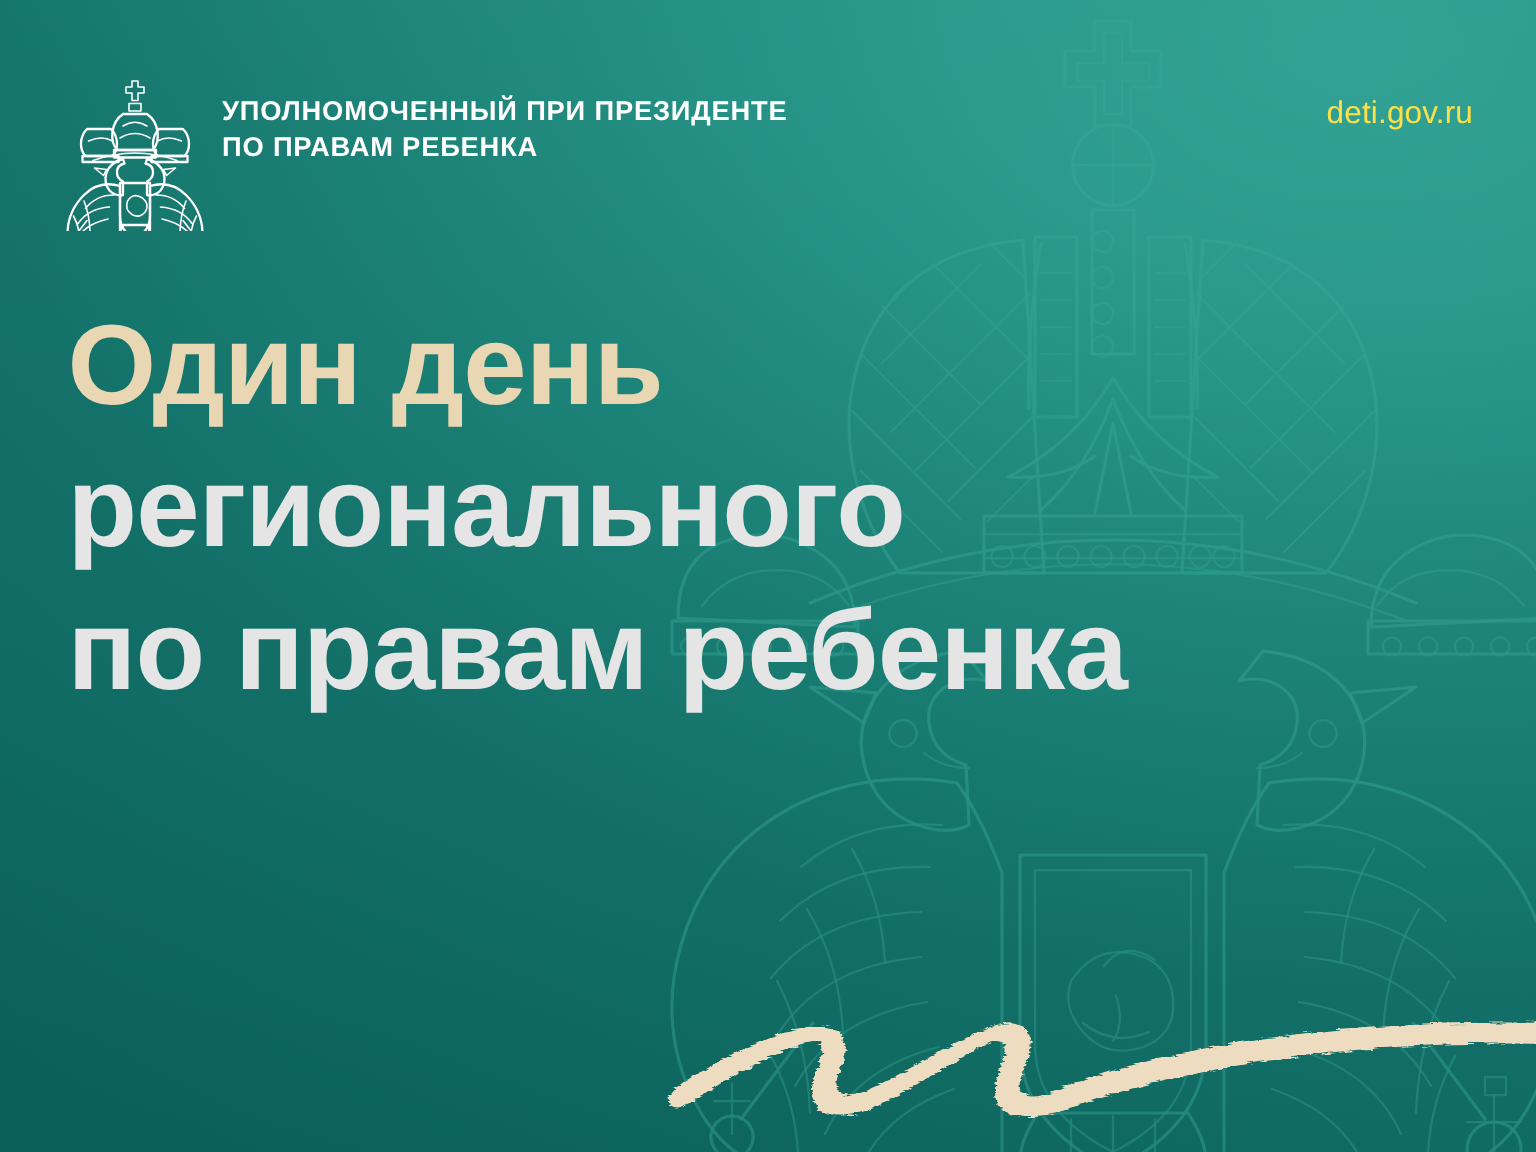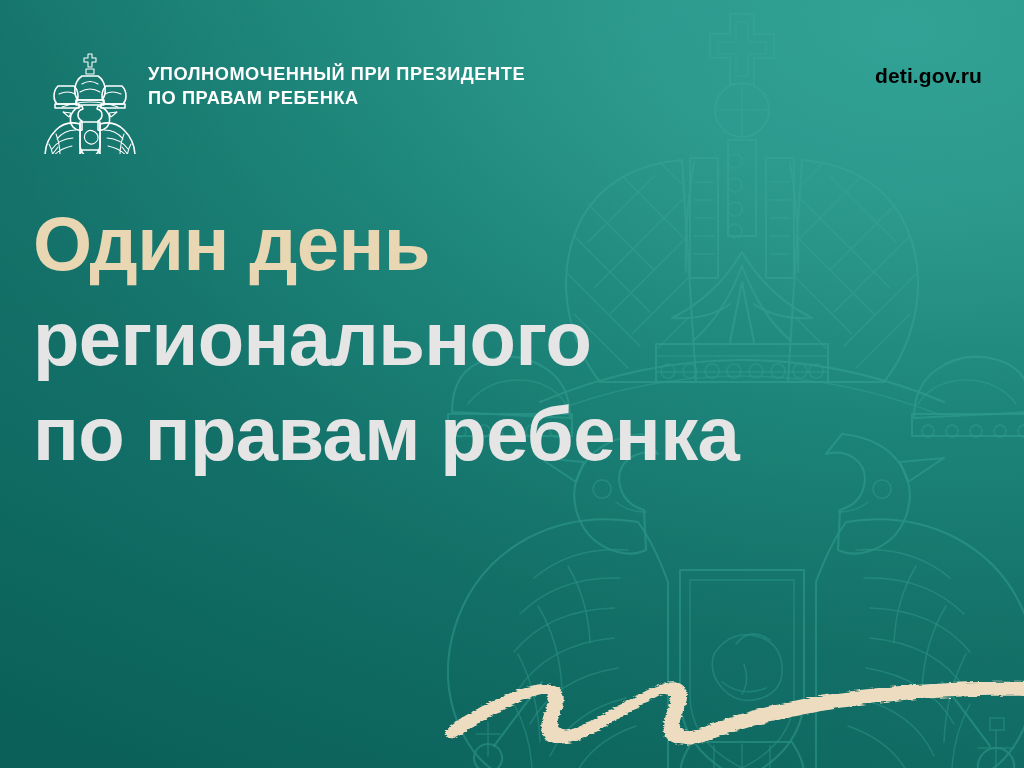--- a/index.html
+++ b/index.html
@@ -93,29 +93,29 @@
     font-weight: bold;
     letter-spacing: 0.55px;
     line-height: 23.8px;
     text-transform: uppercase;
   }
   .org-name div { white-space: nowrap; }
   .site-url {
     position: absolute;
     right: 42px;
     top: 44px;
-    color: #000000;
+    color: #fde047;
     font-size: 21px;
-    font-weight: bold;
+    font-weight: normal;
     letter-spacing: 0.1px;
   }
   
   .headline {
     position: absolute;
-    left: 33px;
+    left: 45px;
     top: 196px;
     width: 900px;
   }
   .headline .line {
     font-size: 76px;
     font-weight: bold;
     line-height: 95px;
     letter-spacing: -0.6px;
     white-space: nowrap;
     color: #e5e5e5;

